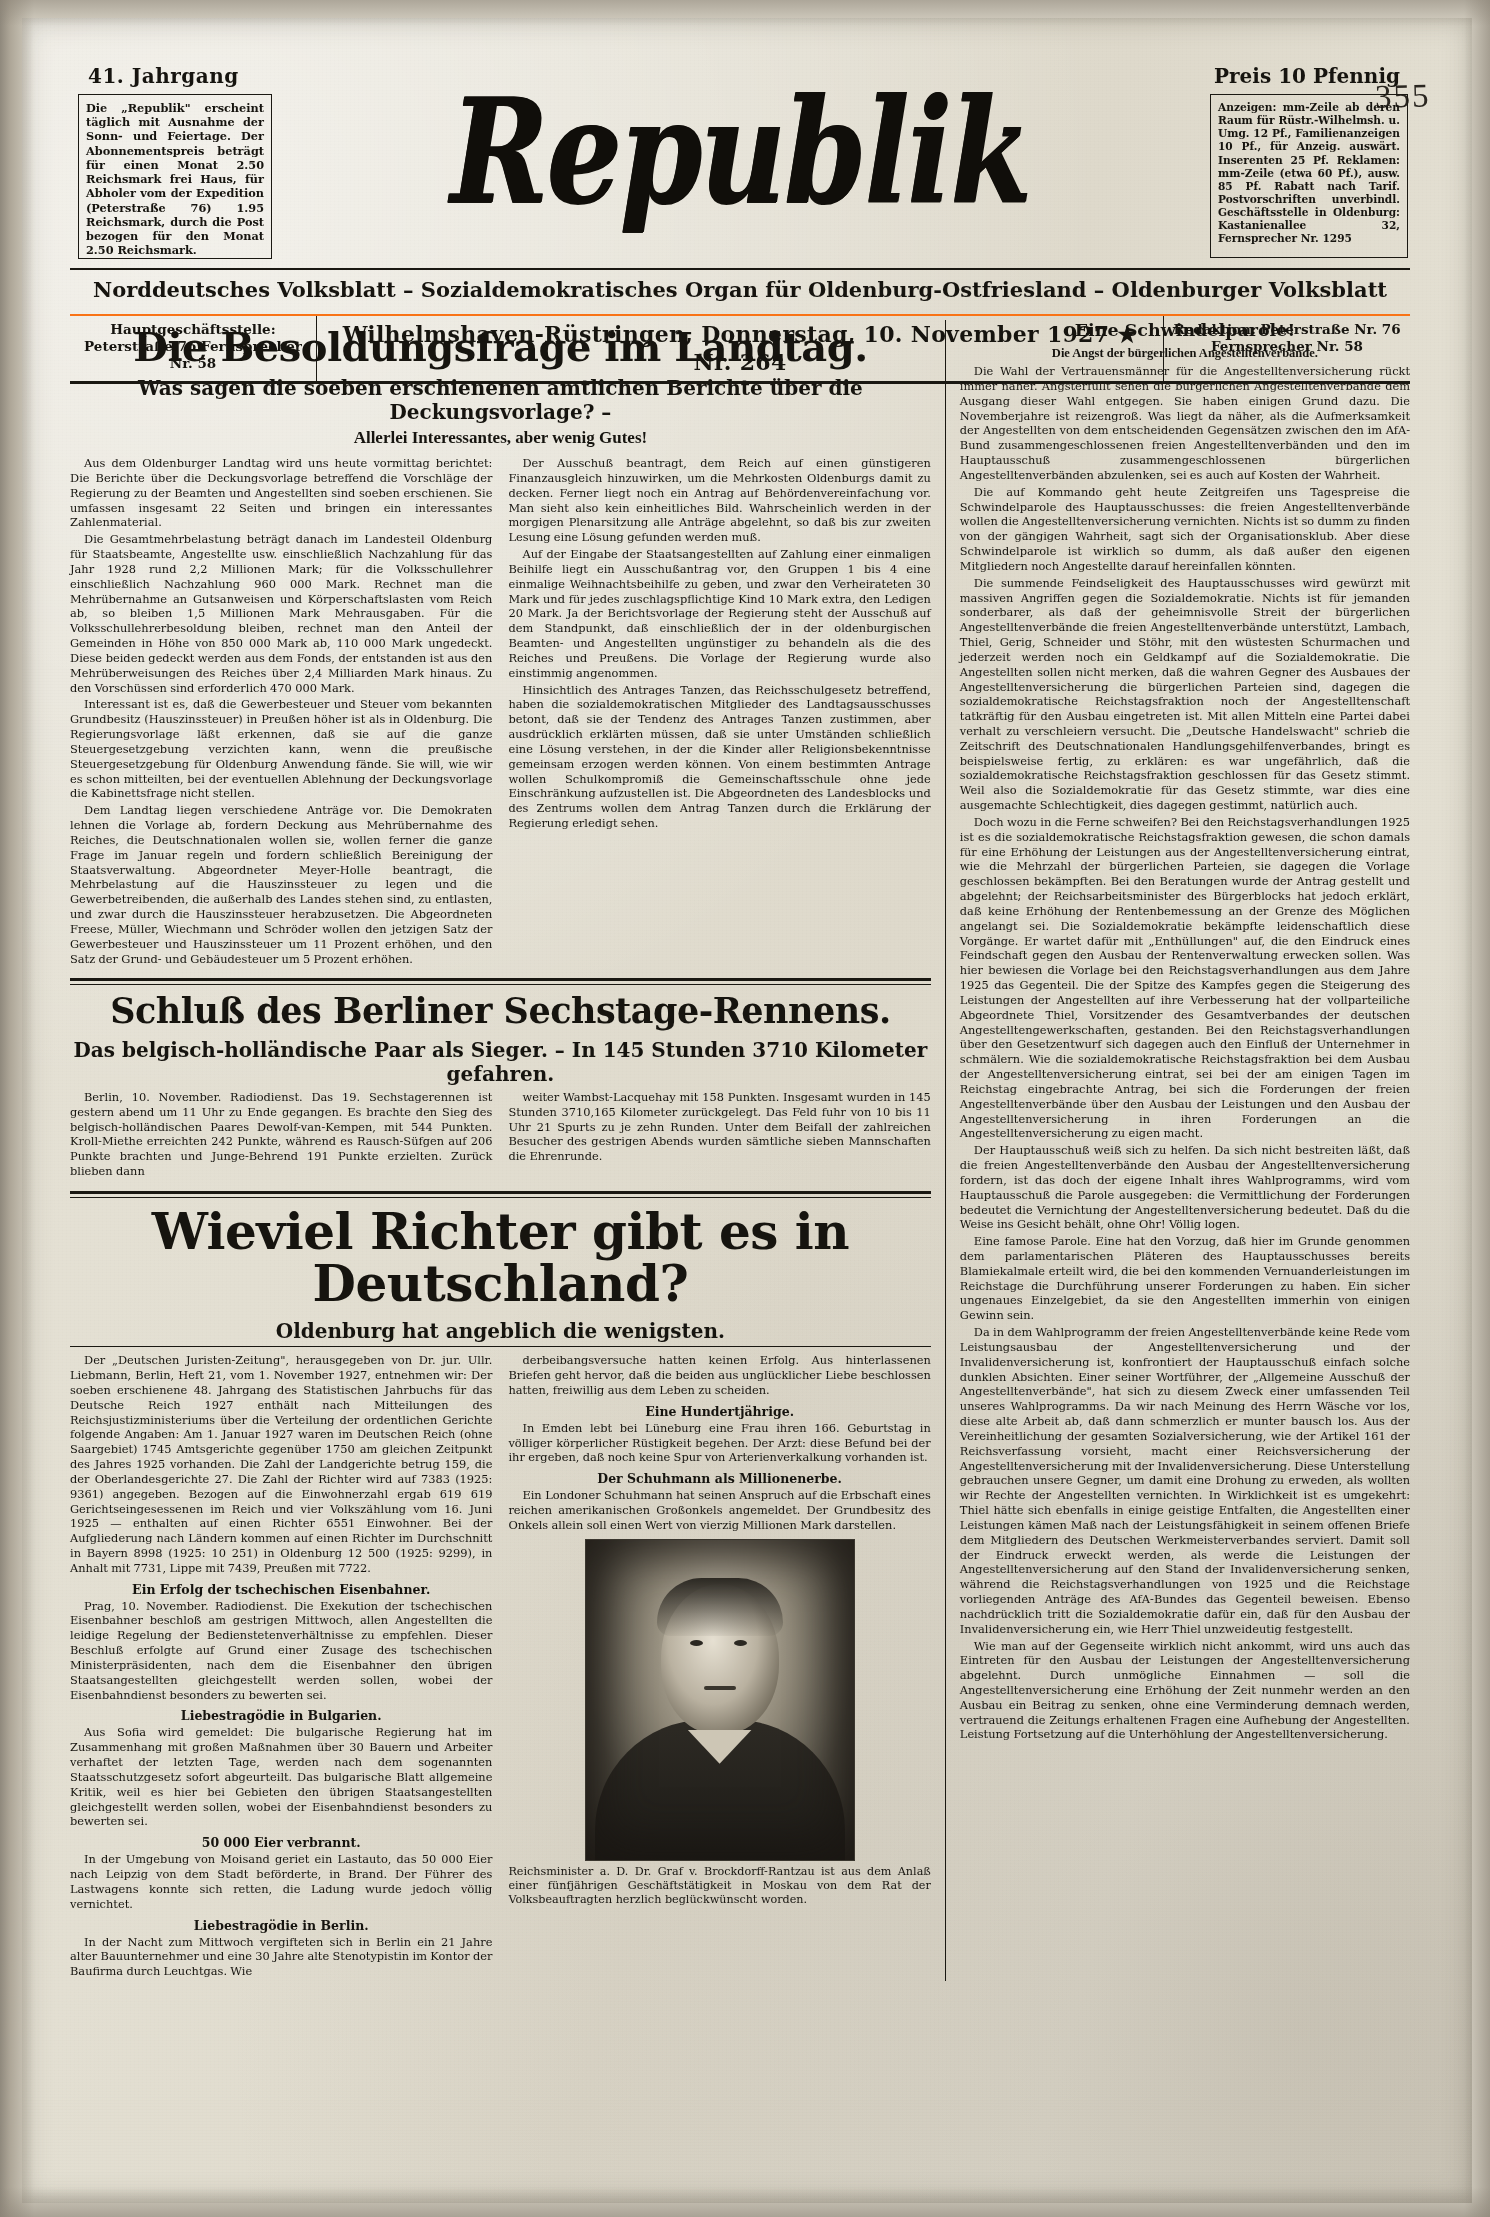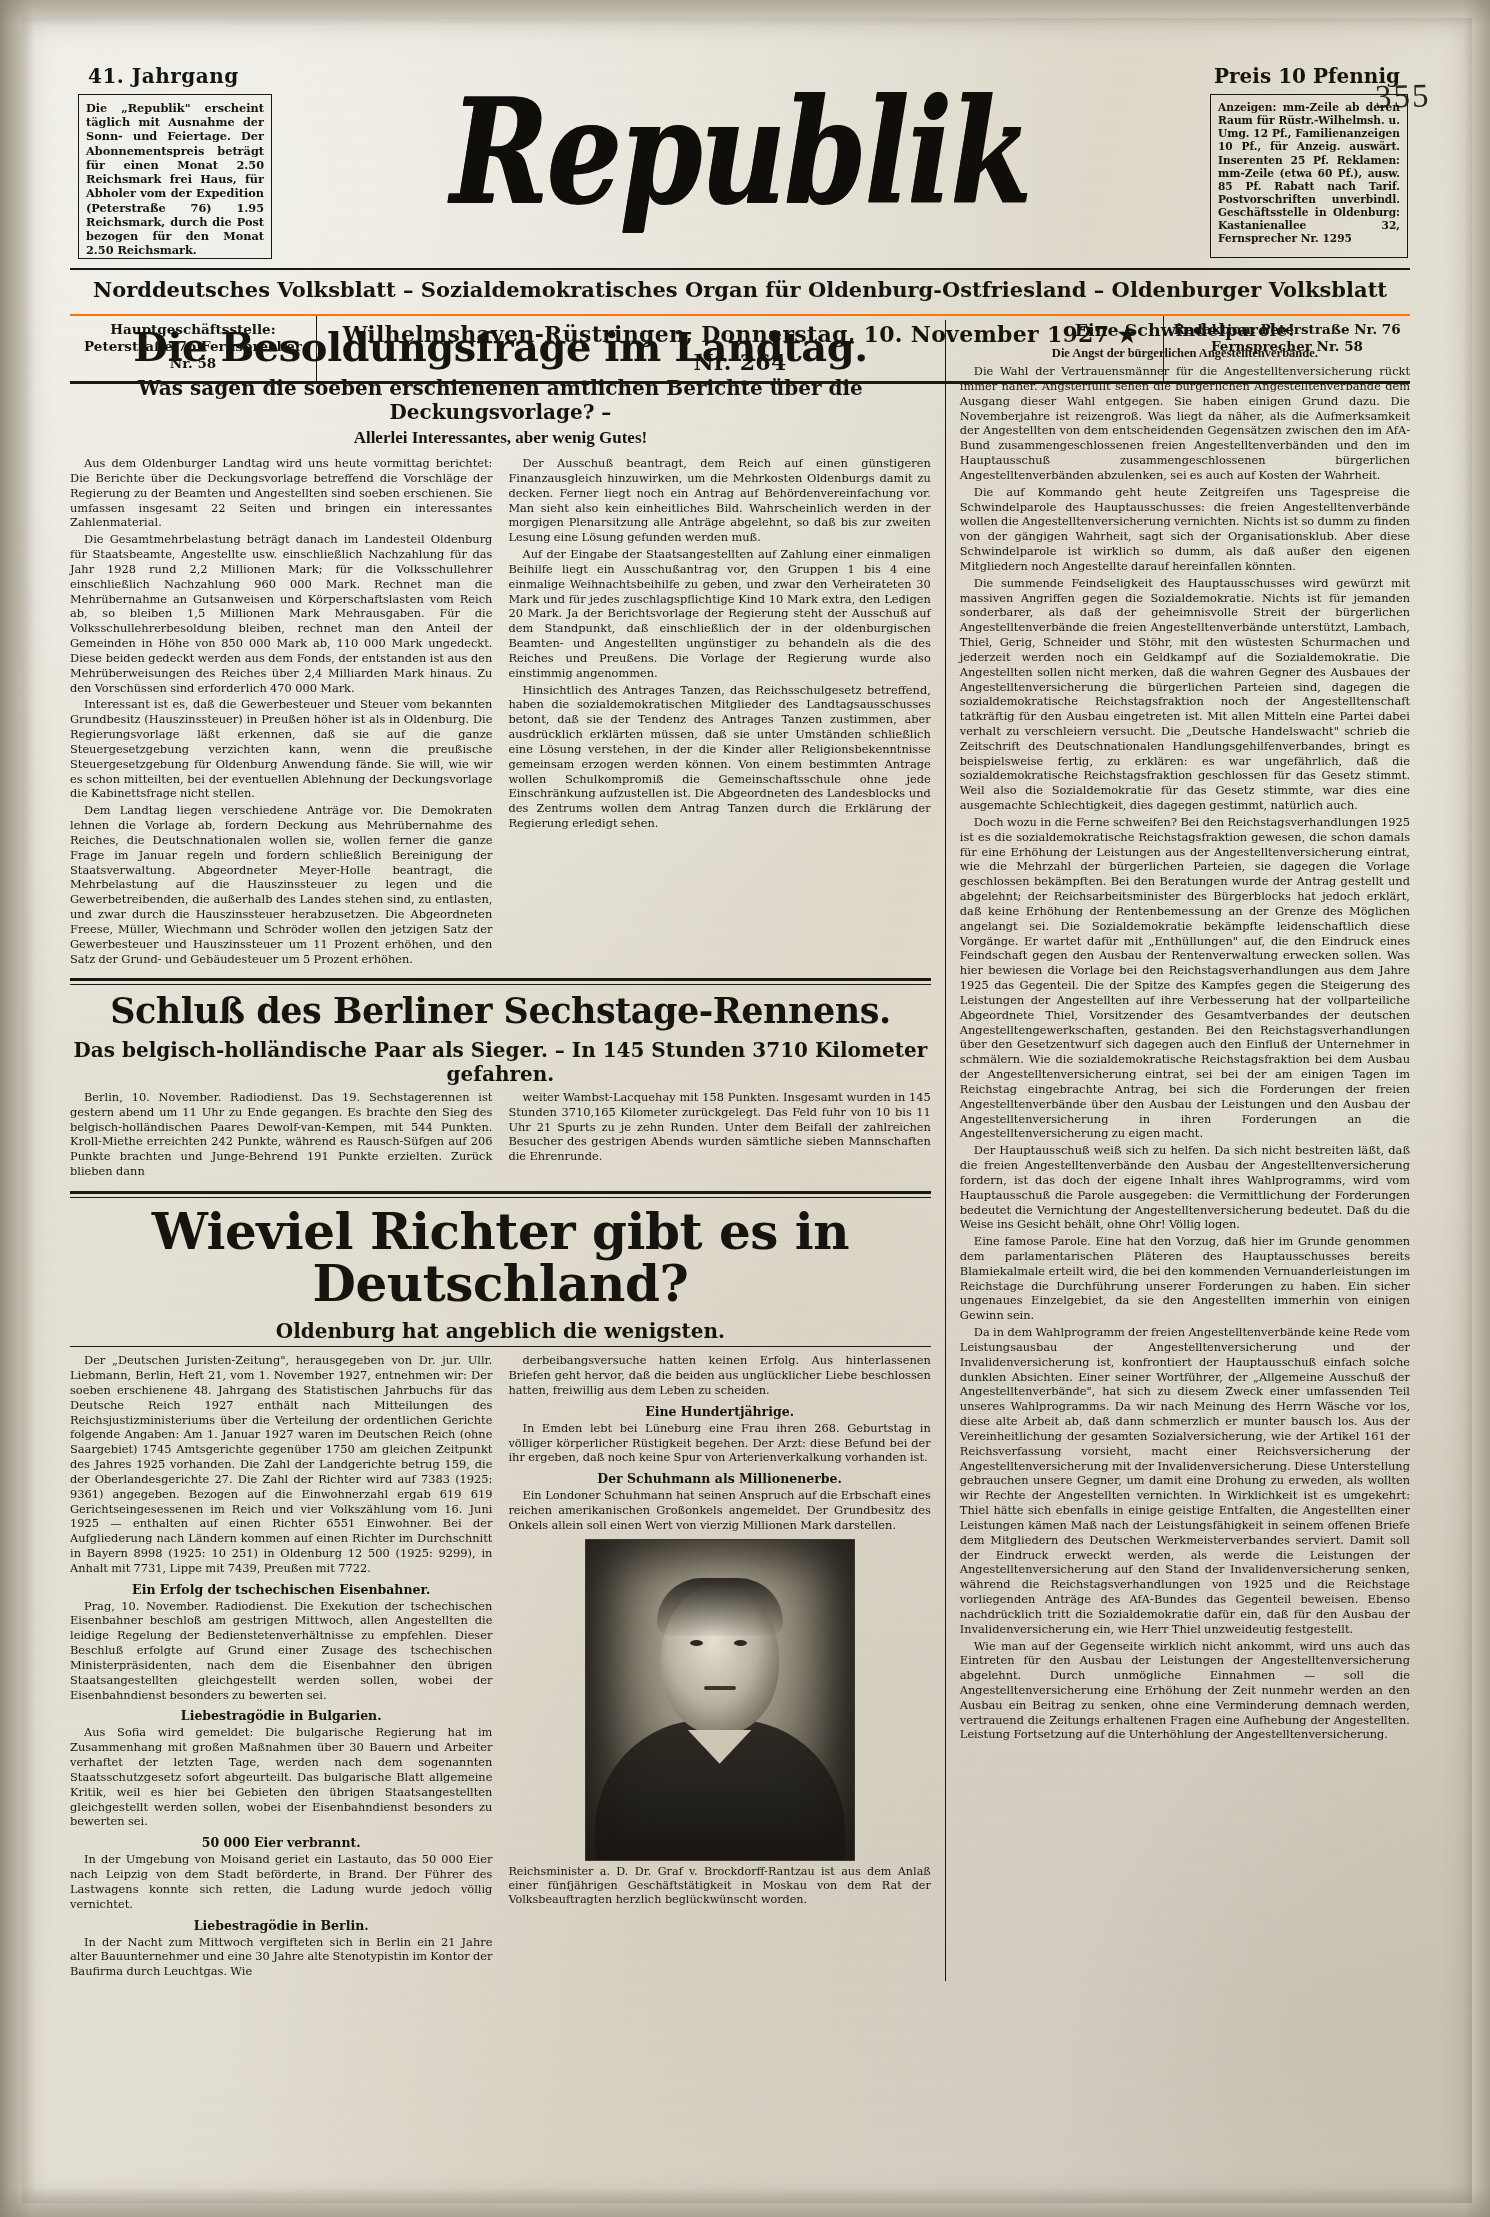--- a/index.html
+++ b/index.html
@@ -335,21 +335,21 @@
               <div class="minihead">Liebestragödie in Bulgarien.</div>
               <p class="t">Aus Sofia wird gemeldet: Die bulgarische Regierung hat im Zusammenhang mit großen Maßnahmen über 30 Bauern und Arbeiter verhaftet der letzten Tage, werden nach dem sogenannten Staatsschutzgesetz sofort abgeurteilt. Das bulgarische Blatt allgemeine Kritik, weil es hier bei Gebieten den übrigen Staatsangestellten gleichgestellt werden sollen, wobei der Eisenbahndienst besonders zu bewerten sei.</p>
               <div class="minihead">50 000 Eier verbrannt.</div>
               <p class="t">In der Umgebung von Moisand geriet ein Lastauto, das 50 000 Eier nach Leipzig von dem Stadt beförderte, in Brand. Der Führer des Lastwagens konnte sich retten, die Ladung wurde jedoch völlig vernichtet.</p>
               <div class="minihead">Liebestragödie in Berlin.</div>
               <p class="t">In der Nacht zum Mittwoch vergifteten sich in Berlin ein 21 Jahre alter Bauunternehmer und eine 30 Jahre alte Stenotypistin im Kontor der Baufirma durch Leuchtgas. Wie</p>
             </div>
             <div>
               <p class="t">derbeibangsversuche hatten keinen Erfolg. Aus hinterlassenen Briefen geht hervor, daß die beiden aus unglücklicher Liebe beschlossen hatten, freiwillig aus dem Leben zu scheiden.</p>
               <div class="minihead">Eine Hundertjährige.</div>
-              <p class="t">In Emden lebt bei Lüneburg eine Frau ihren 268. Geburtstag in völliger körperlicher Rüstigkeit begehen. Der Arzt: diese Befund bei der ihr ergeben, daß noch keine Spur von Arterienverkalkung vorhanden ist.</p>
+              <p class="t">In Emden lebt bei Lüneburg eine Frau ihren 166. Geburtstag in völliger körperlicher Rüstigkeit begehen. Der Arzt: diese Befund bei der ihr ergeben, daß noch keine Spur von Arterienverkalkung vorhanden ist.</p>
               <div class="minihead">Der Schuhmann als Millionenerbe.</div>
               <p class="t">Ein Londoner Schuhmann hat seinen Anspruch auf die Erbschaft eines reichen amerikanischen Großonkels angemeldet. Der Grundbesitz des Onkels allein soll einen Wert von vierzig Millionen Mark darstellen.</p>
 
               <div class="photo">
                 <div class="body"></div>
                 <div class="head"></div>
                 <div class="hair"></div>
                 <div class="eye e1"></div>
                 <div class="eye e2"></div>
                 <div class="mouth"></div>

